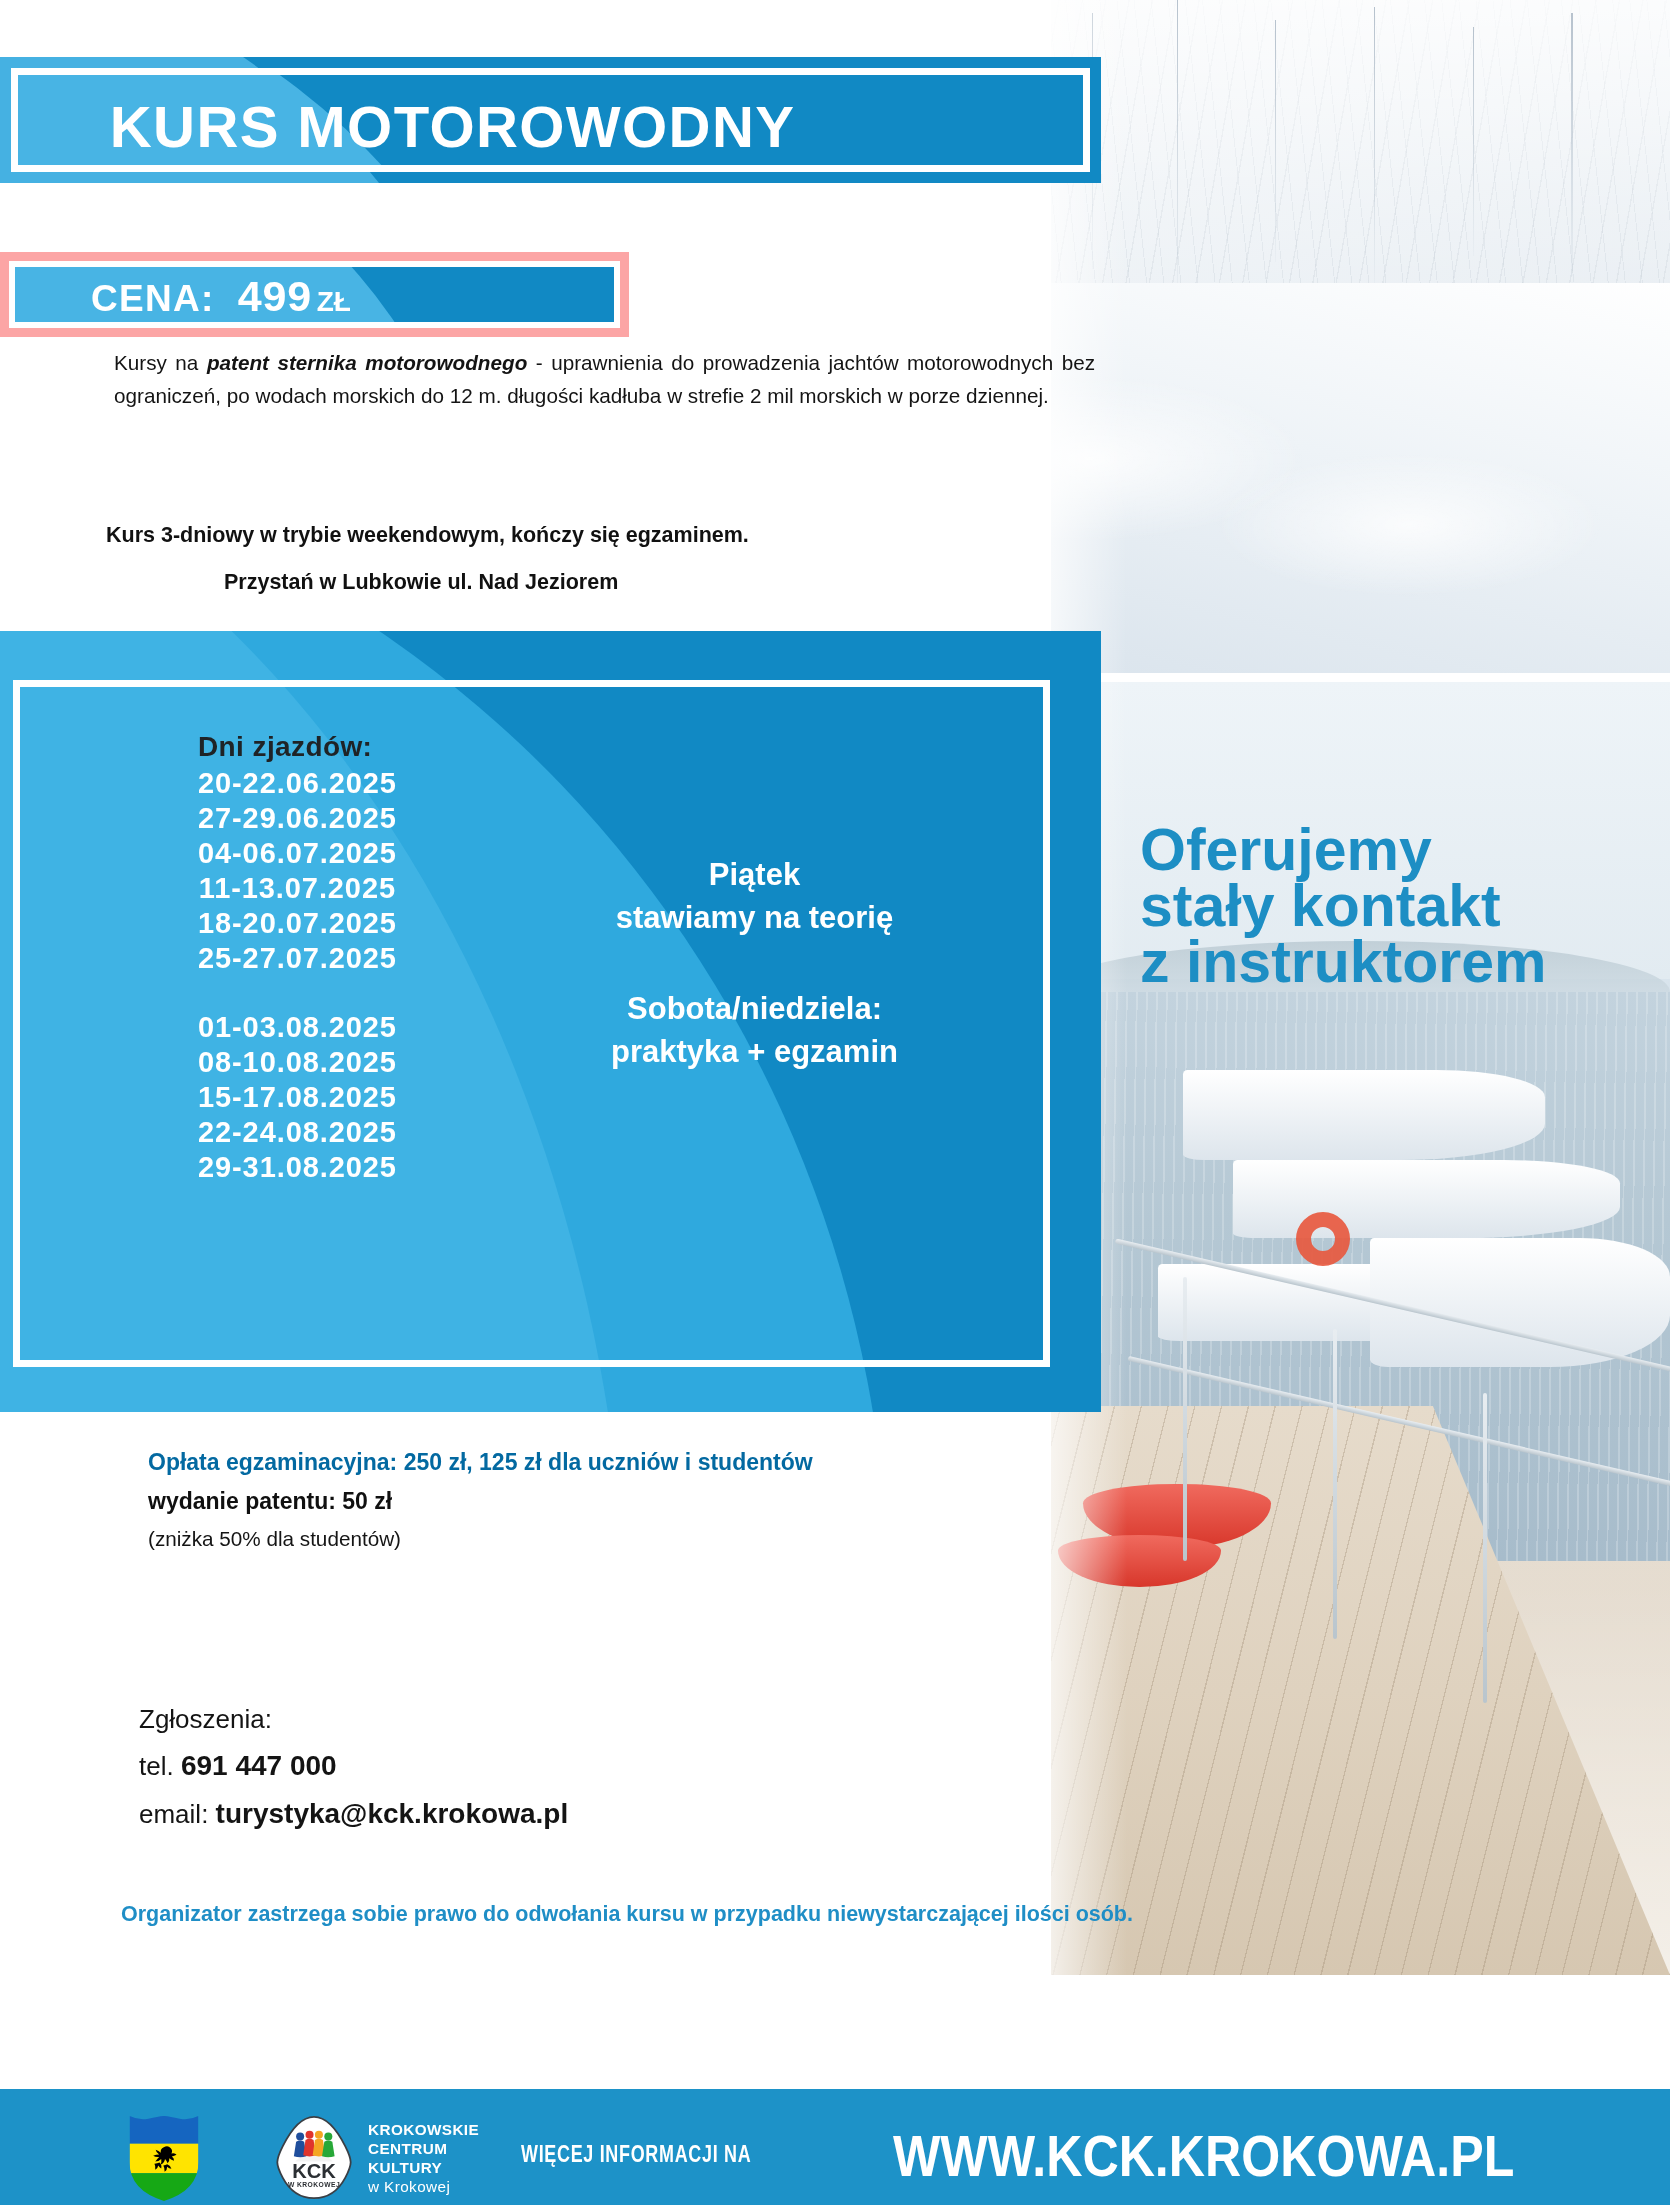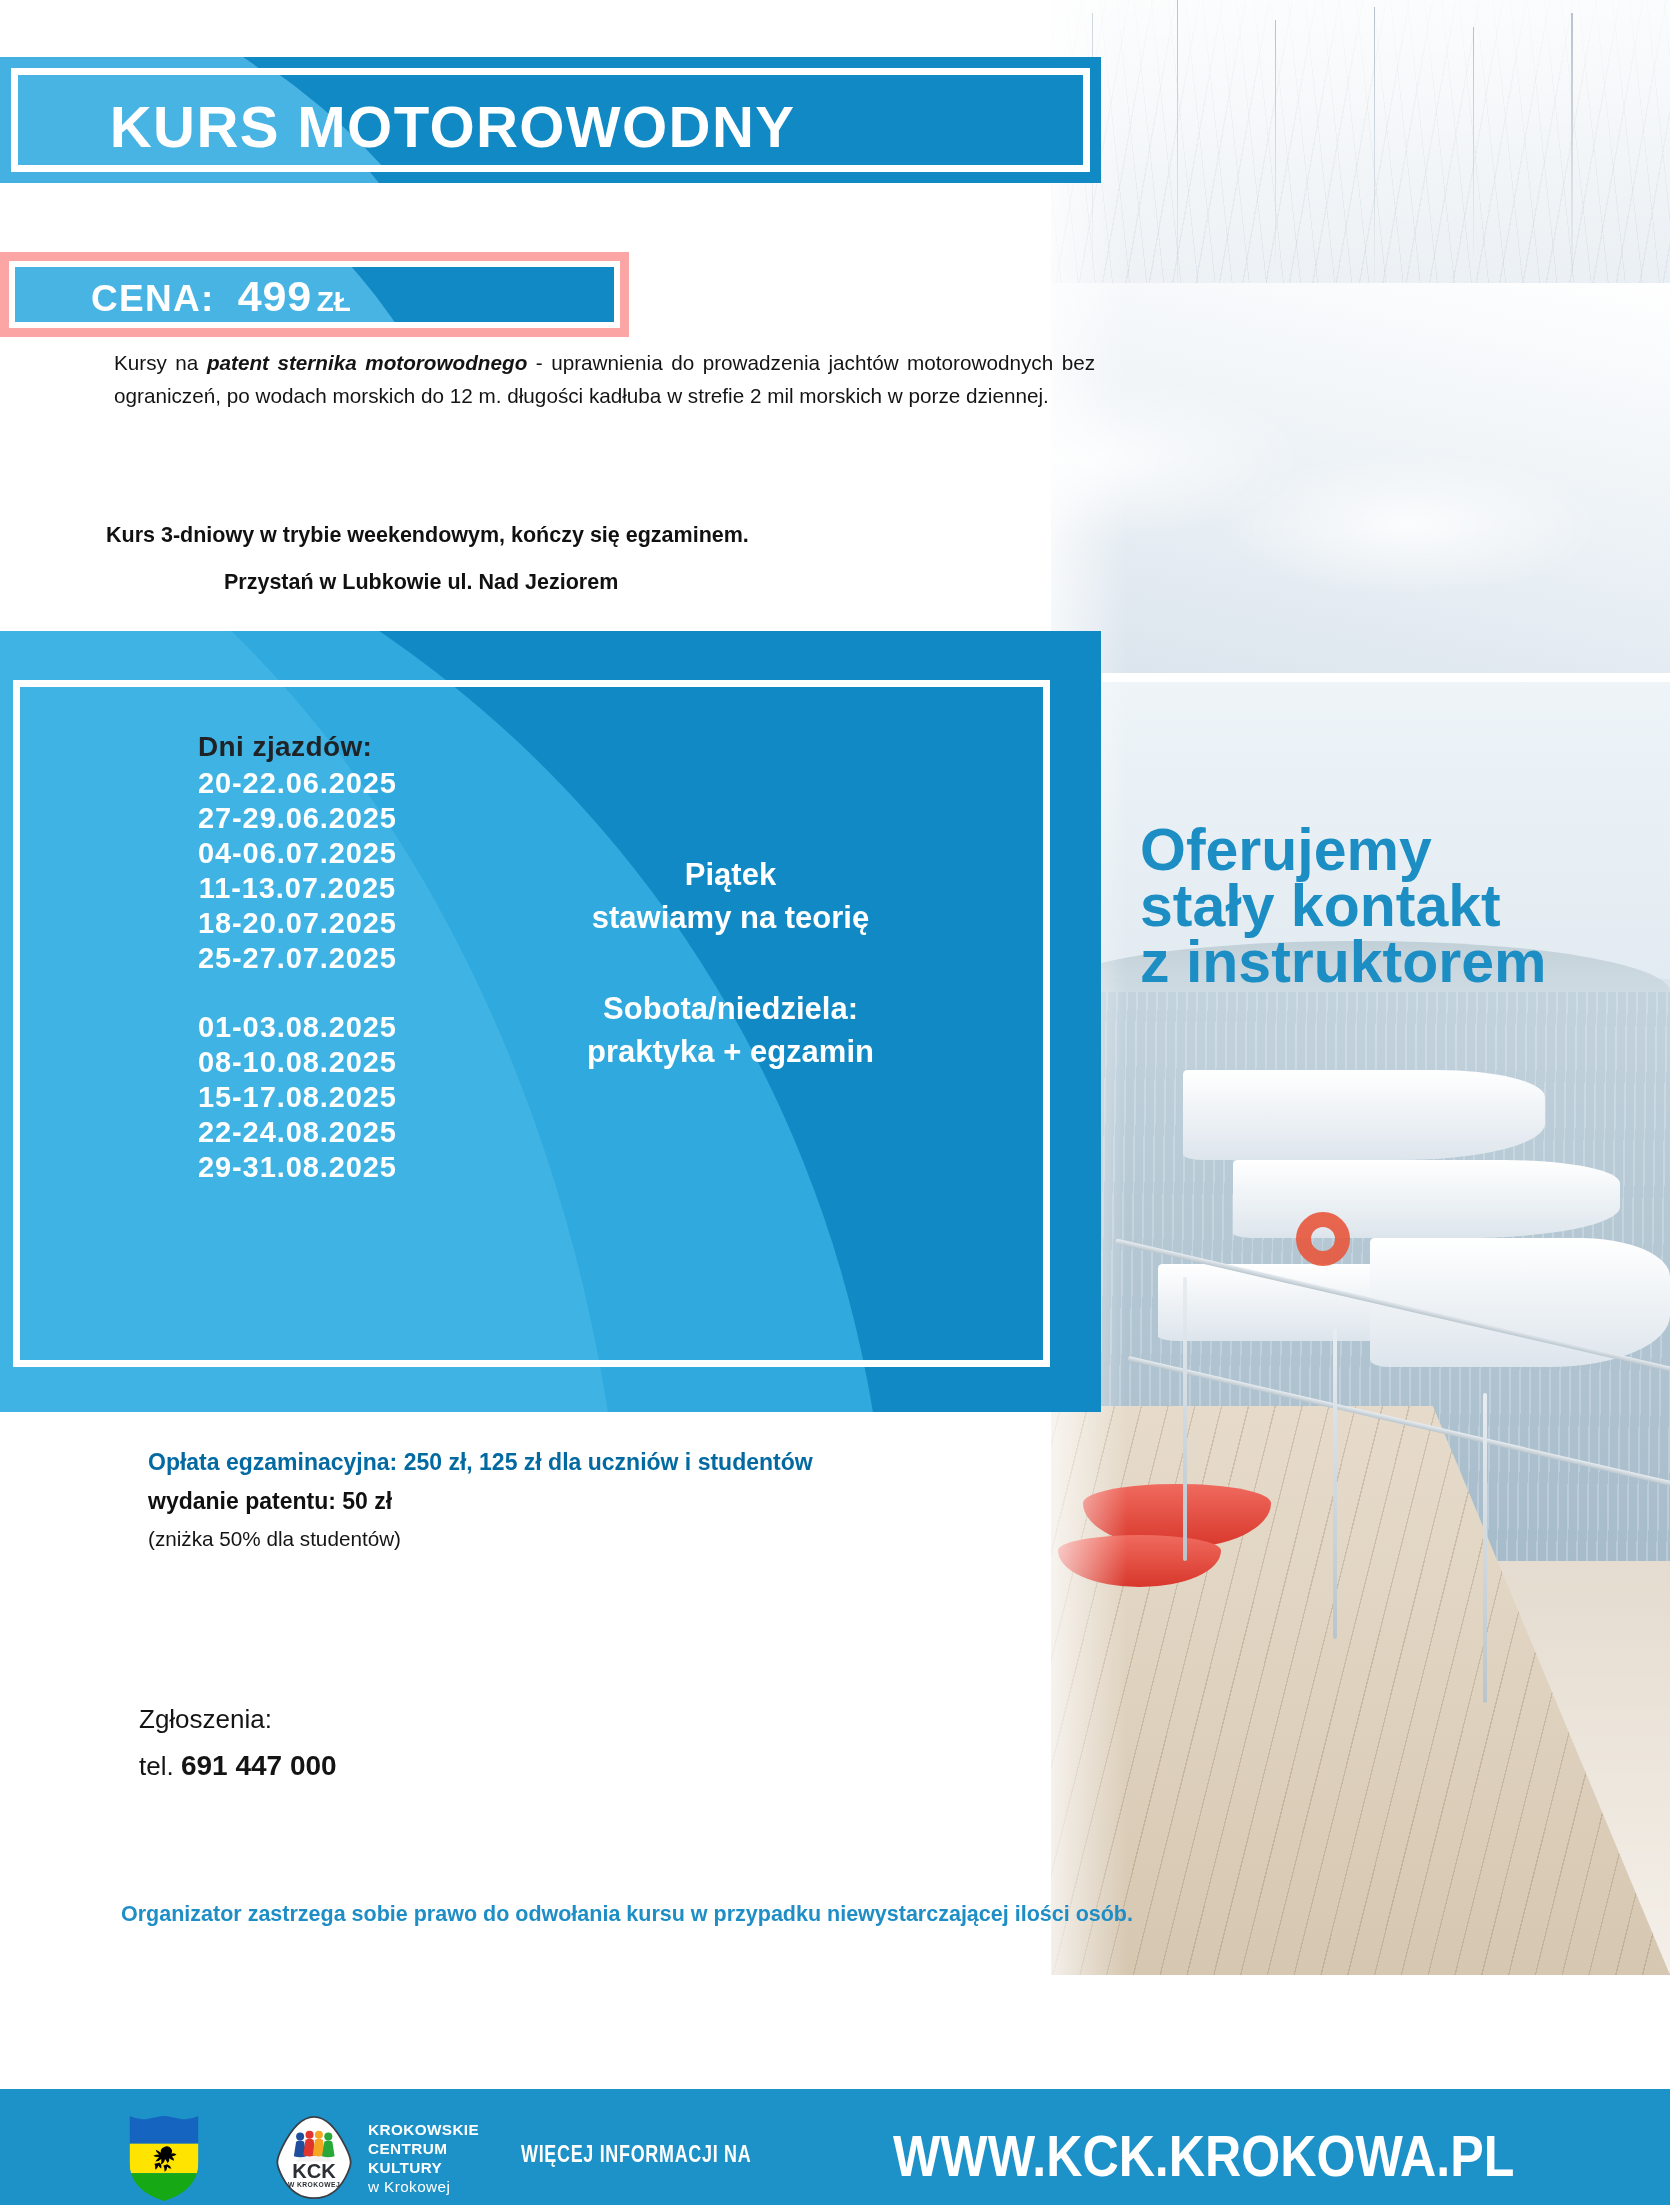--- a/index.html
+++ b/index.html
@@ -156,21 +156,21 @@
     letter-spacing:0.4px;
   }
   .sched-dates .d{
     font-size:29px; font-weight:bold; line-height:35px; letter-spacing:0.9px;
     color:#ffffff;
     text-align:center;
   }
   .sched-dates .gap{height:34px;}
 
   .sched-right{
-    position:absolute; left:470px; top:853px; width:521px; z-index:5;
+    position:absolute; left:494px; top:853px; width:521px; z-index:5;
     color:#ffffff; text-align:center;
   }
   .sched-right .l1{font-size:31px; font-weight:bold; line-height:43px;}
   .sched-right .spacer{height:48px;}
   .sched-right .l2{font-size:31px; font-weight:bold; line-height:43px;}
 
   
   .offer{
     position:absolute; left:1140px; top:822px; width:530px; z-index:4;
     color:#1d8ec4; font-size:59px; font-weight:bold; line-height:56px;
@@ -340,20 +340,24 @@
   <div class="r2">Opłata egzaminacyjna: 250 zł, 125 zł dla uczniów i studentów</div>
   <div class="r3">wydanie patentu: 50 zł</div>
   <div class="r4">(zniżka 50% dla studentów)</div>
 </div>
 
 <div class="contact">
   <div class="c1">Zgłoszenia:</div>
   <div class="c2">
     <span>tel.</span>
     <b>691 447 000</b>
+  </div>
+  <div class="c3">
+    <span>email:</span>
+    <b>turystyka@kck.krokowa.pl</b>
   </div>
 </div>
 
 <div class="disclaimer">Organizator zastrzega sobie prawo do odwołania kursu w przypadku niewystarczającej ilości osób.</div>
 
 <div class="footer-strip"></div>
 <div class="footer">
   <div class="footer-inner">
 
     <div class="crest">

